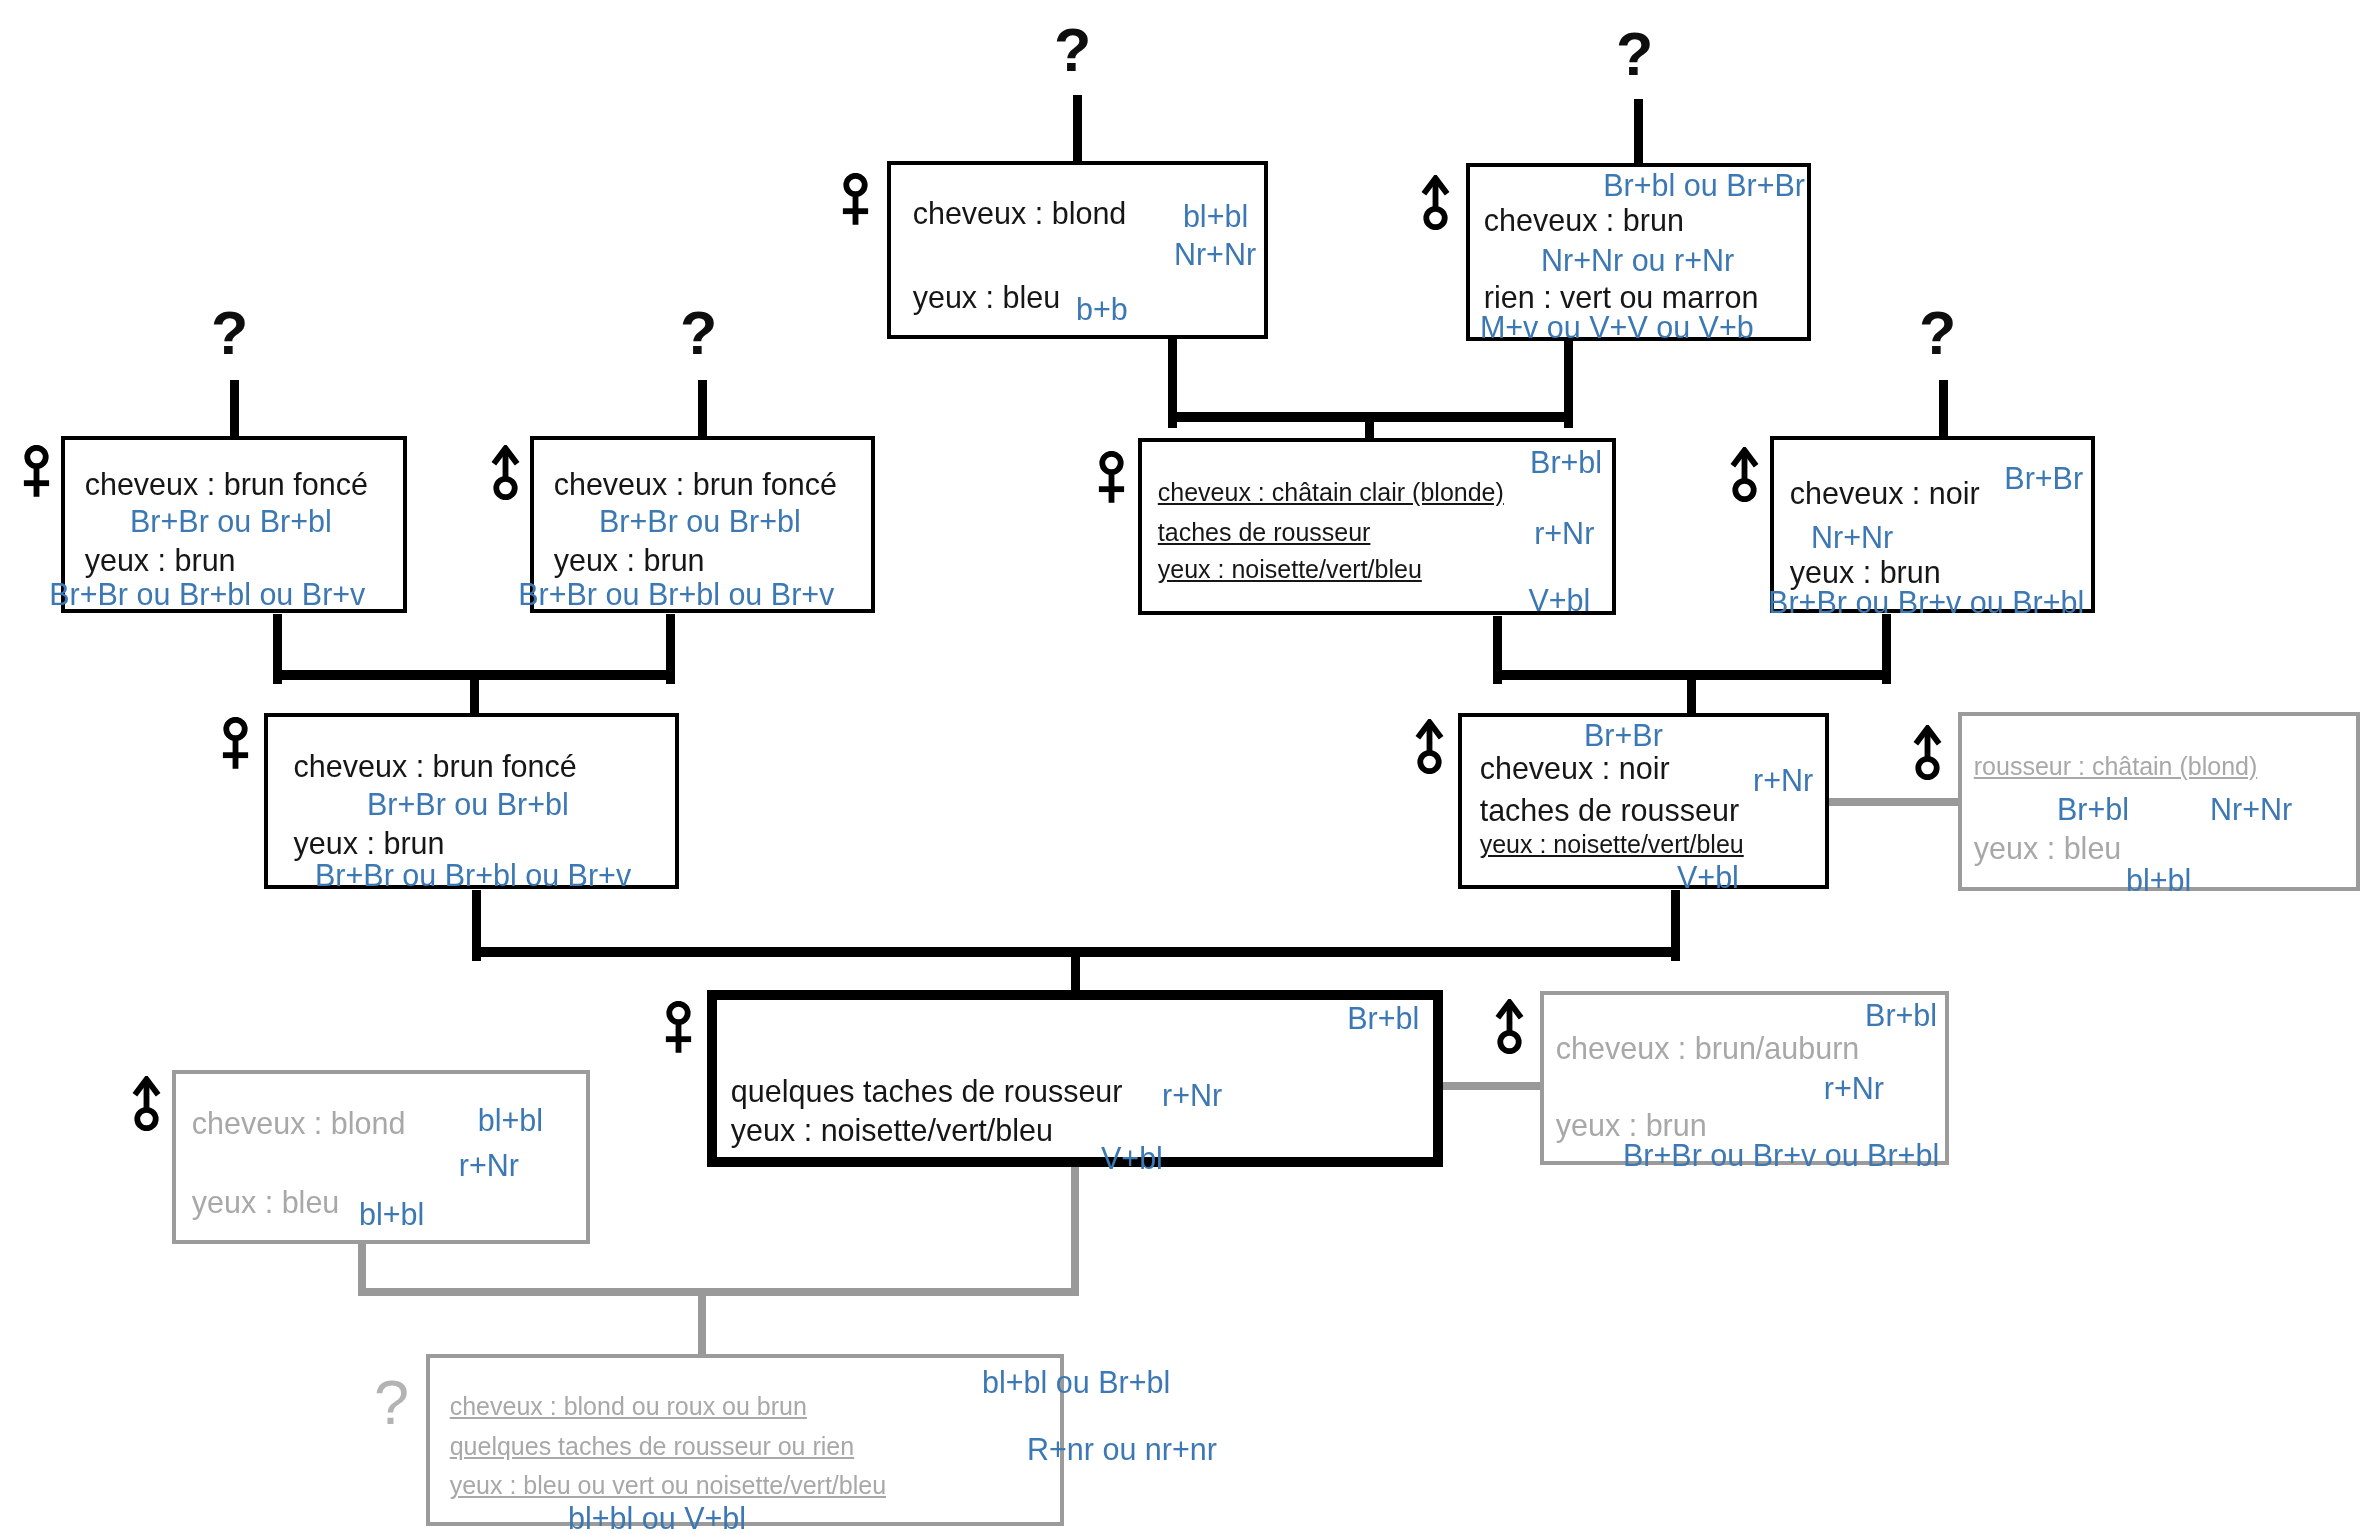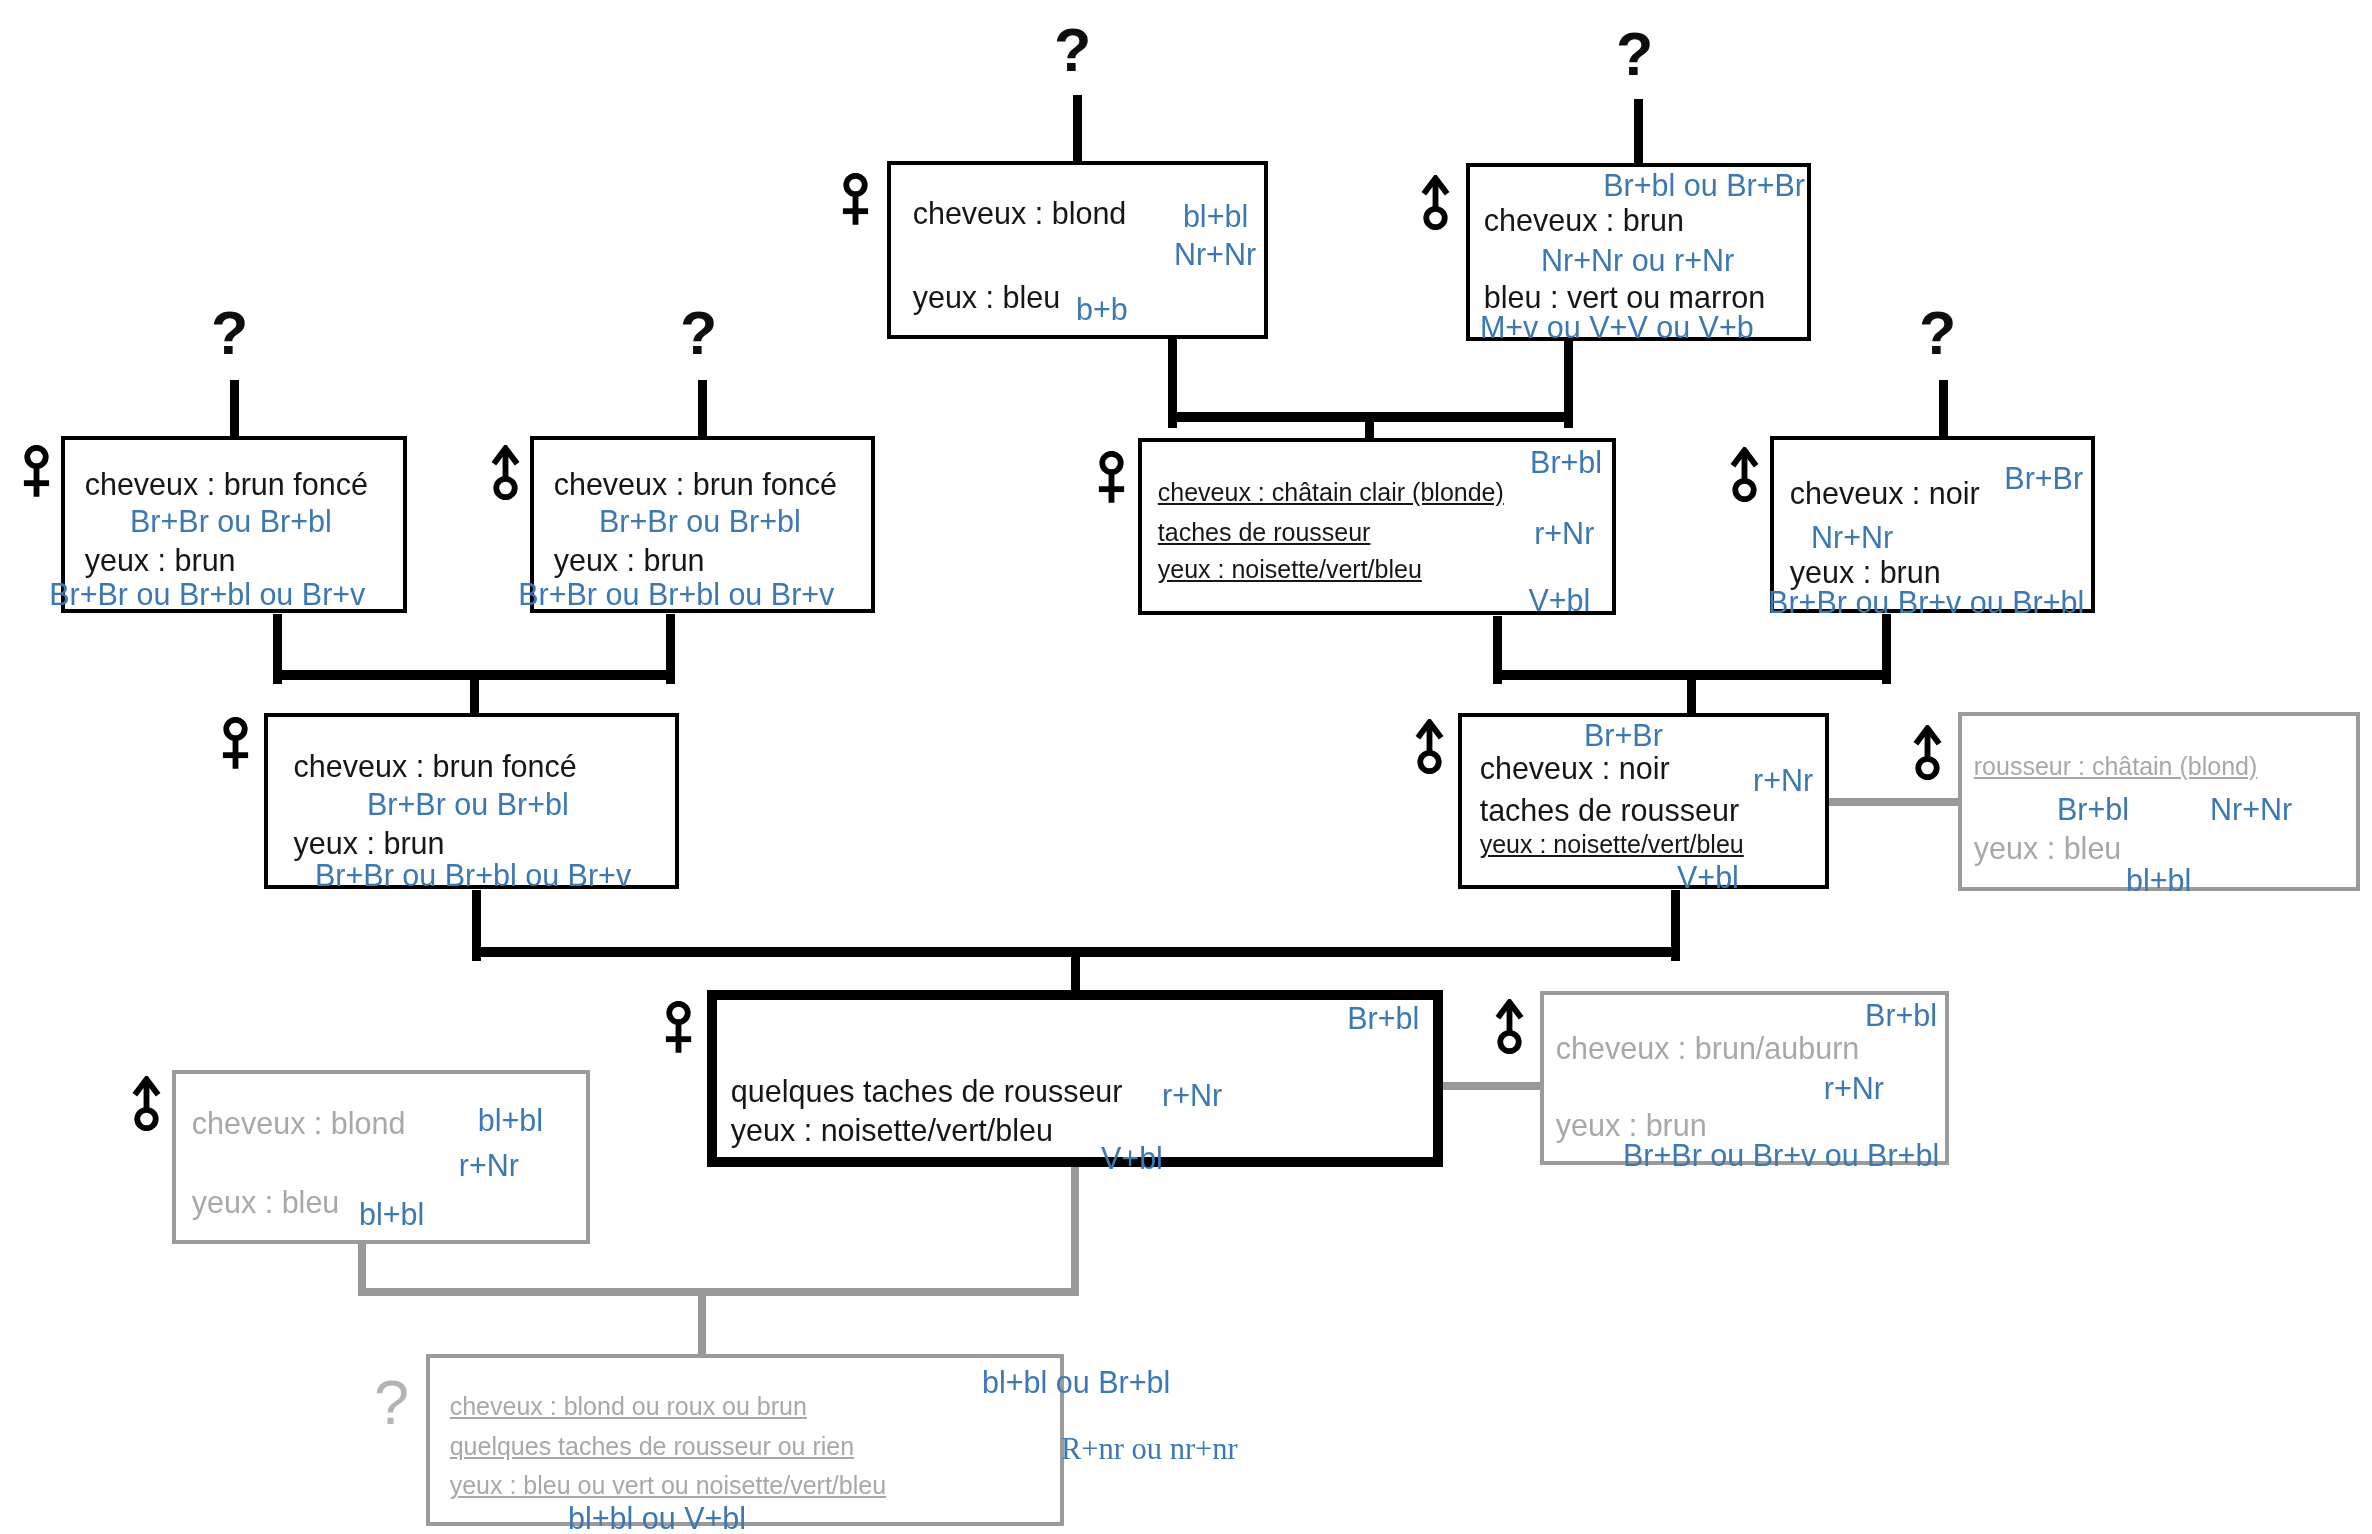--- a/index.html
+++ b/index.html
@@ -131,21 +131,21 @@
     <span class="t blue" style="right:15.8px;top:35px;">bl+bl</span>
     <span class="t blue" style="right:7.9px;top:73px;">Nr+Nr</span>
     <span class="t" style="left:21.7px;top:116px;">yeux : bleu</span>
     <span class="t blue" style="left:185px;top:128px;text-align:center;">b+b</span>
   </div>
 
   <div class="box" style="left:1466px;top:163px;width:345px;height:178px;">
     <span class="t blue" style="right:2px;top:2px;margin-left:23px;">Br+bl ou Br+Br</span>
     <span class="t" style="left:13.8px;top:37px;">cheveux : brun</span>
     <span class="t blue" style="left:71px;top:77px;">Nr+Nr ou r+Nr</span>
-    <span class="t" style="left:13.8px;top:114px;">bleu : vert ou marron</span>
+    <span class="t" style="left:13.8px;top:114px;">rien : vert ou marron</span>
     <span class="t blue" style="left:9.9px;top:144px;">M+v ou V+V ou V+b</span>
   </div>
 
   <div class="box" style="left:61px;top:436px;width:346px;height:177px;">
     <span class="t" style="left:19.7px;top:27.6px;">cheveux : brun foncé</span>
     <span class="t blue" style="left:65px;top:65px;">Br+Br ou Br+bl</span>
     <span class="t" style="left:19.7px;top:104px;">yeux : brun</span>
     <span class="t blue" style="left:-15.8px;top:138px;">Br+Br ou Br+bl ou Br+v</span>
   </div>
 
@@ -218,19 +218,19 @@
     <span class="t blue" style="right:43px;top:29.6px;">bl+bl</span>
     <span class="t blue" style="right:67px;top:75px;">r+Nr</span>
     <span class="t gtx" style="left:15.8px;top:112px;">yeux : bleu</span>
     <span class="t blue" style="left:183px;top:124px;">bl+bl</span>
   </div>
 
   <div class="box gray" style="left:426px;top:1354px;width:638px;height:172px;">
     <span class="t blue" style="left:552px;top:7.9px;">bl+bl ou Br+bl</span>
     <span class="t gtx sm" style="left:19.7px;top:35px;">cheveux : blond ou roux ou brun</span>
     <span class="t gtx sm" style="left:19.7px;top:75px;">quelques taches de rousseur ou rien</span>
-    <span class="t blue" style="left:631px;top:75px;font-family:Liberation Serif, serif;">R+nr ou nr+nr</span>
+    <span class="t blue" style="left:597px;top:75px;">R+nr ou nr+nr</span>
     <span class="t gtx sm" style="left:19.7px;top:114px;">yeux : bleu ou vert ou noisette/vert/bleu</span>
     <span class="t blue" style="left:138px;top:144px;">bl+bl ou V+bl</span>
   </div>
 
 </div>
 
 
 </body></html>

